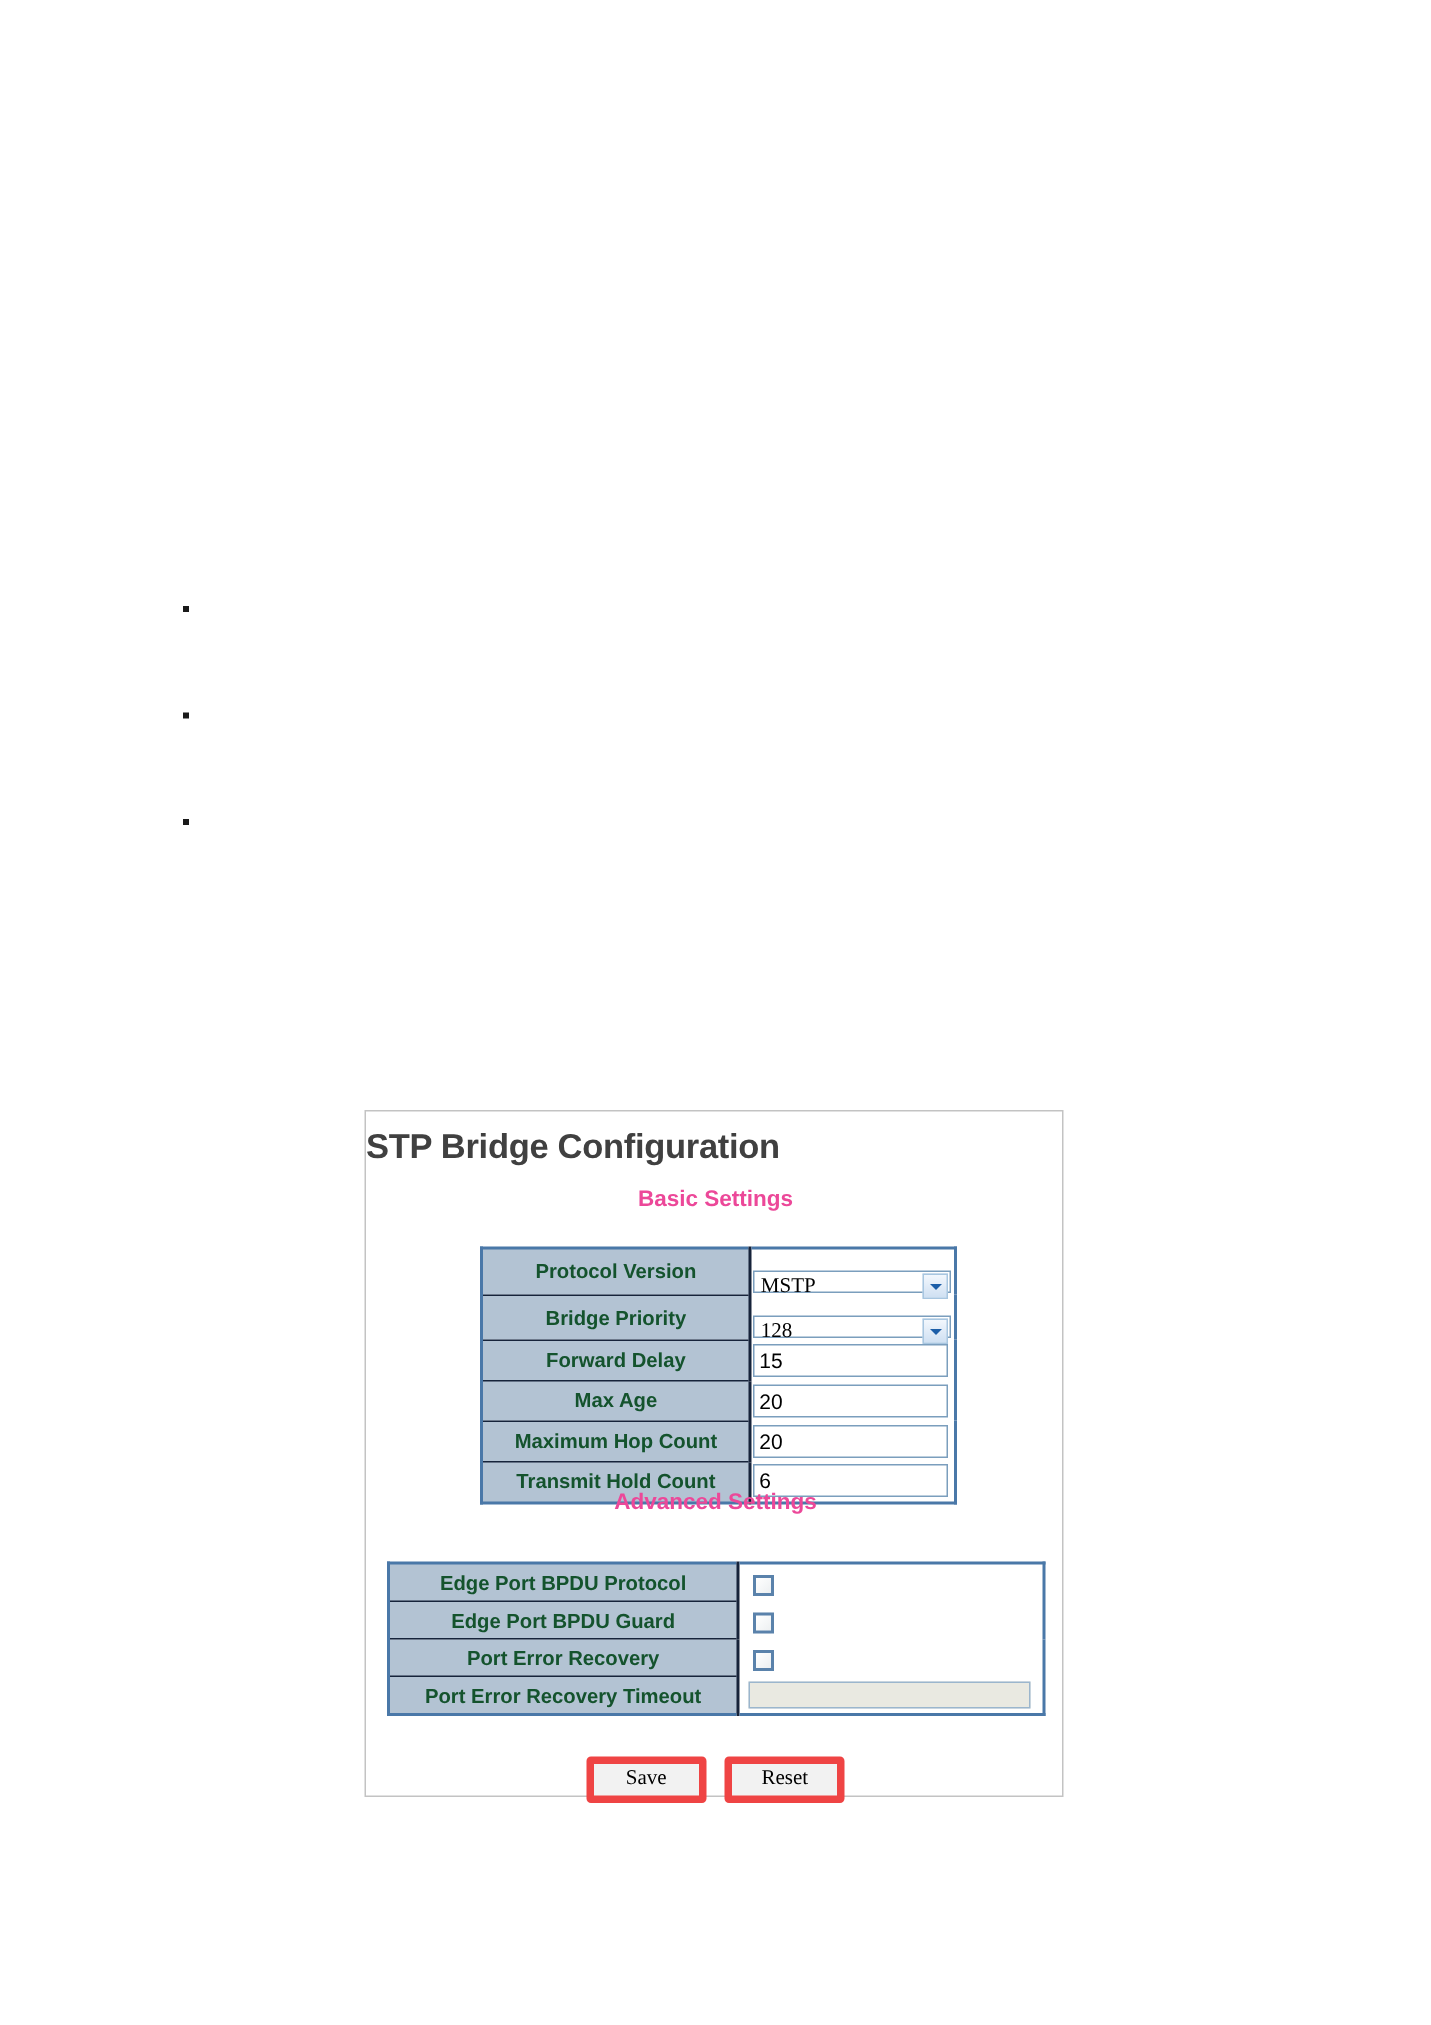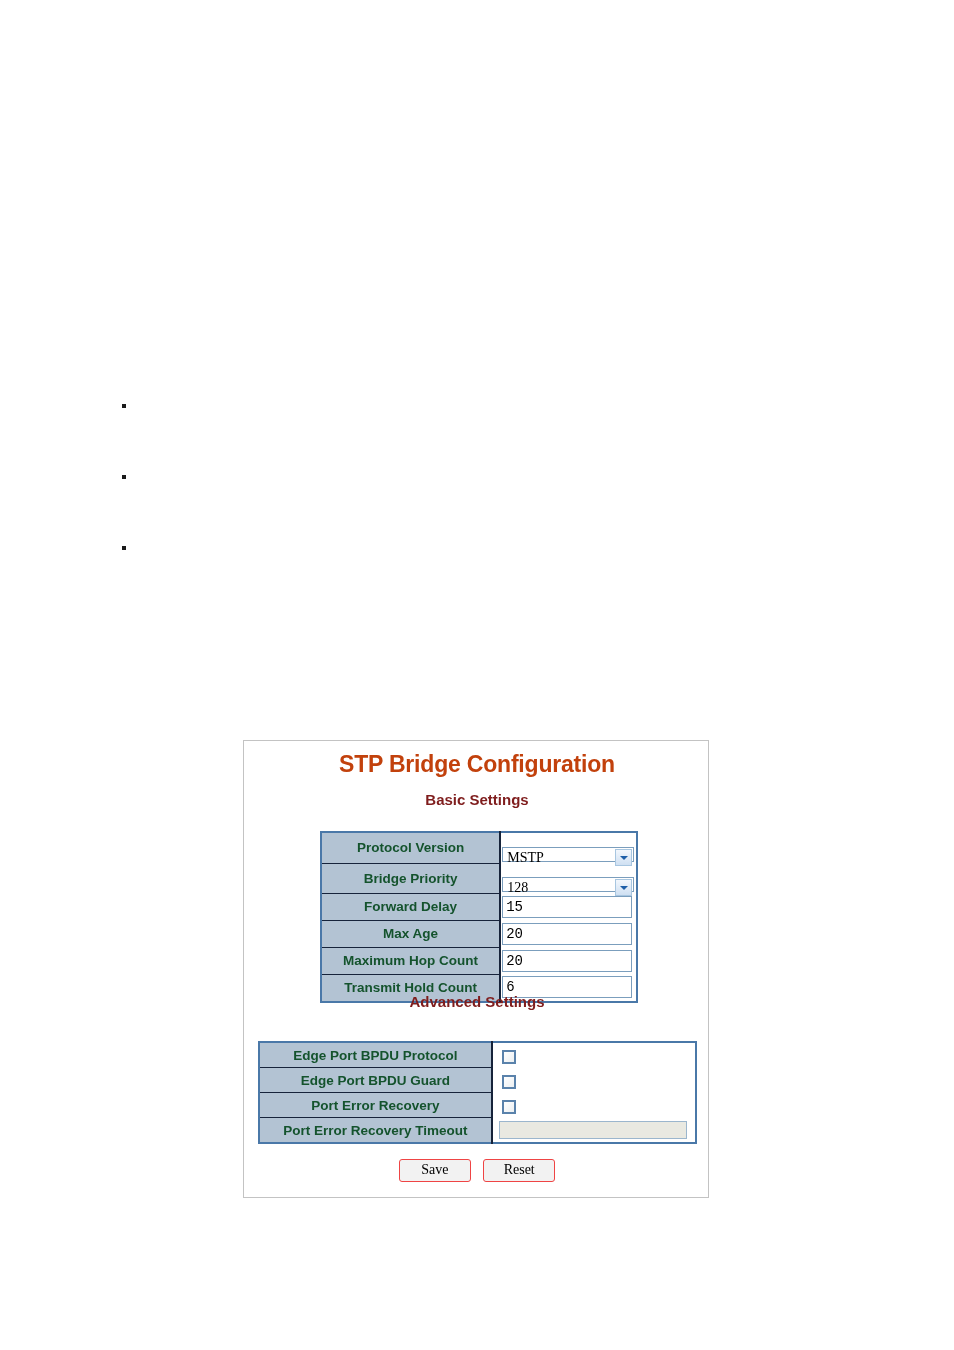--- a/index.html
+++ b/index.html
@@ -59,35 +59,34 @@
     background: #ffffff;
     border: 1px solid #c3c3c3;
     box-sizing: border-box;
   }
 
   .ui-title {
     position: absolute;
     left: 0;
     top: 10px;
     width: 466px;
-    text-align: center;
     font-family: "Liberation Sans", sans-serif;
     font-weight: bold;
     font-size: 23px;
-    color: #c2410c;
+    color: #404040;
     letter-spacing: -0.2px;
   }
   .ui-subtitle {
     position: absolute;
     width: 466px;
     text-align: center;
     font-family: "Liberation Sans", sans-serif;
     font-weight: bold;
     font-size: 15px;
-    color: #7f1d1d;
+    color: #ec4899;
   }
   #subtitle-basic { left: 0; top: 50px; }
   #subtitle-advanced { left: 0; top: 252px; }
 
   
   .cfg-table {
     position: absolute;
     border-collapse: collapse;
     border: 2px solid #4a78a8;
     background: #ffffff;
@@ -169,21 +168,21 @@
   }
 
   .xp-input {
     display: block;
     margin: 1px;
     width: 130px;
     height: 22px;
     background: #ffffff;
     border: 1px solid #7b9ebd;
     box-sizing: border-box;
-    font-family: Liberation Mono, monospace;
+    font-family: Liberation Sans, sans-serif;
     font-size: 14px;
     color: #000000;
     padding: 0 0 0 3px;
     line-height: 20px;
     outline: none;
   }
   .xp-input-disabled {
     display: block;
     margin: 2px 6px 2px 6px;
     width: 188px;
@@ -207,23 +206,23 @@
     position: absolute;
     left: 0;
     top: 418px;
     width: 466px;
     text-align: center;
   }
   .xp-button {
     display: inline-block;
     min-width: 50px;
     padding: 2px 10px 3px 10px;
-    margin: 0 4px;
+    margin: 12px 4px;
     background: #f2f2f2;
-    border: 1px solid #ef4444;
+    border: 5px solid #ef4444;
     border-radius: 3px;
     font-family: "Liberation Serif", serif;
     font-size: 14px;
     color: #000000;
     line-height: 16px;
     cursor: pointer;
   }
 </style>
 </head>
 <body>

